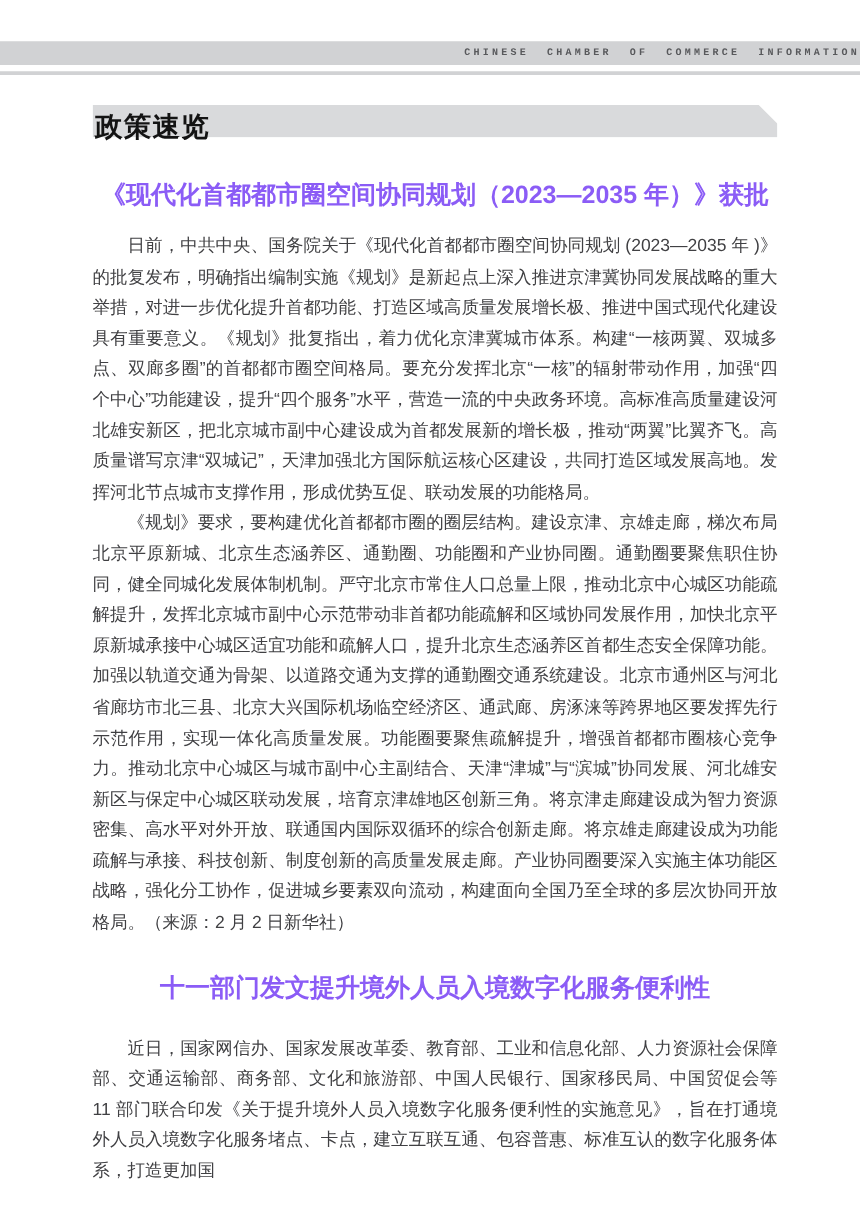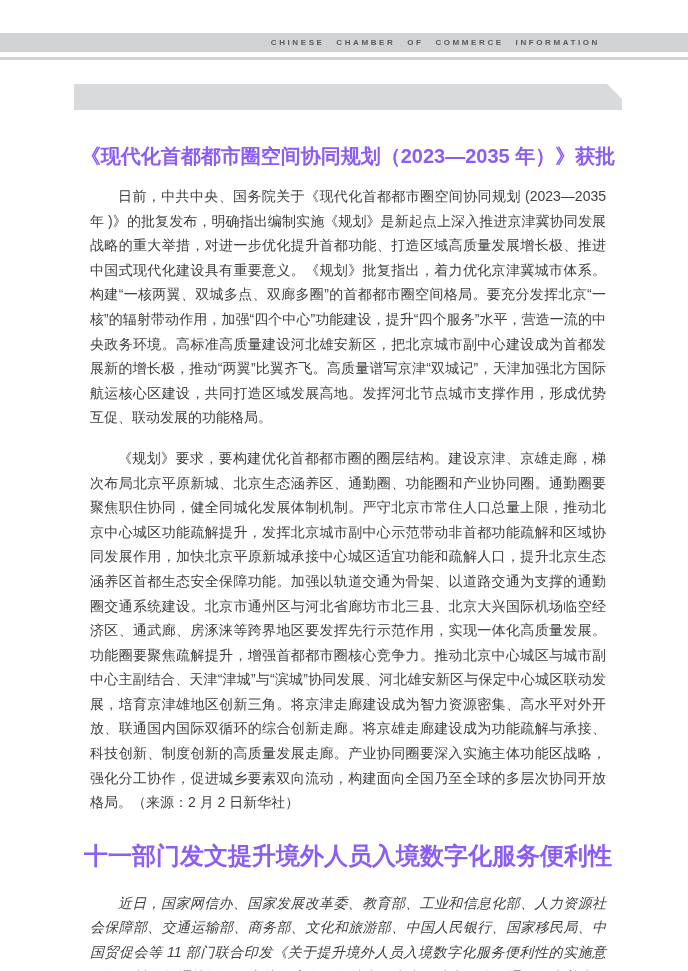--- a/index.html
+++ b/index.html
@@ -20,27 +20,27 @@
     position: absolute;
     top: 33px;
     left: 0;
     width: 100%;
     height: 19px;
     background: #d1d2d4;
   }
   .header-banner-text {
     display: block;
     text-align: right;
-    padding-right: 88px;
     line-height: 19px;
     font-size: 8px;
     font-weight: bold;
     letter-spacing: 2.6px;
     word-spacing: 7px;
     color: #58595c;
+    font-family: Liberation Mono, monospace;
   }
   .header-rule {
     position: absolute;
     top: 57px;
     left: 0;
     width: 100%;
     height: 3px;
     background: #d1d2d4;
   }
   
@@ -71,36 +71,35 @@
     margin: 34px 0 0 0;
     text-align: center;
     font-size: 20px;
     line-height: 24px;
     font-weight: bold;
     color: #8b5cf6;
     white-space: nowrap;
   }
   .article-title.second {
     margin-top: 29px;
-    font-size: 24px;
+    font-size: 20px;
   }
   .body-para {
-    margin: 16px;
+    margin: 0;
     font-size: 14px;
     line-height: 24.6px;
     color: #404043;
     text-align: justify;
     text-indent: 2em;
   }
   .body-para.first {
     margin-top: 16px;
   }
   .body-para.after-heading {
     margin-top: 23px;
-    font-style: italic;
   }
   .page-number {
     position: absolute;
     top: 926px;
     left: 0;
     width: 100%;
     text-align: center;
     font-family: "Liberation Serif", serif;
     font-size: 13.5px;
     color: #26262b;
@@ -113,20 +112,21 @@
 
   <div class="header-banner">
     <span class="header-banner-text">CHINESE CHAMBER OF COMMERCE INFORMATION</span>
   </div>
 
   <div class="header-rule"></div>
 
   <div class="content">
 
     <div class="section-banner"></div>
+    <span class="section-title">政策速览</span>
 
     <h1 class="article-title">《现代化首都都市圈空间协同规划（2023—2035 年）》获批</h1>
 
     <p class="body-para first">日前，中共中央、国务院关于《现代化首都都市圈空间协同规划 (2023—2035 年 )》的批复发布，明确指出编制实施《规划》是新起点上深入推进京津冀协同发展战略的重大举措，对进一步优化提升首都功能、打造区域高质量发展增长极、推进中国式现代化建设具有重要意义。《规划》批复指出，着力优化京津冀城市体系。构建“一核两翼、双城多点、双廊多圈”的首都都市圈空间格局。要充分发挥北京“一核”的辐射带动作用，加强“四个中心”功能建设，提升“四个服务”水平，营造一流的中央政务环境。高标准高质量建设河北雄安新区，把北京城市副中心建设成为首都发展新的增长极，推动“两翼”比翼齐飞。高质量谱写京津“双城记”，天津加强北方国际航运核心区建设，共同打造区域发展高地。发挥河北节点城市支撑作用，形成优势互促、联动发展的功能格局。</p>
 
     <p class="body-para">《规划》要求，要构建优化首都都市圈的圈层结构。建设京津、京雄走廊，梯次布局北京平原新城、北京生态涵养区、通勤圈、功能圈和产业协同圈。通勤圈要聚焦职住协同，健全同城化发展体制机制。严守北京市常住人口总量上限，推动北京中心城区功能疏解提升，发挥北京城市副中心示范带动非首都功能疏解和区域协同发展作用，加快北京平原新城承接中心城区适宜功能和疏解人口，提升北京生态涵养区首都生态安全保障功能。加强以轨道交通为骨架、以道路交通为支撑的通勤圈交通系统建设。北京市通州区与河北省廊坊市北三县、北京大兴国际机场临空经济区、通武廊、房涿涞等跨界地区要发挥先行示范作用，实现一体化高质量发展。功能圈要聚焦疏解提升，增强首都都市圈核心竞争力。推动北京中心城区与城市副中心主副结合、天津“津城”与“滨城”协同发展、河北雄安新区与保定中心城区联动发展，培育京津雄地区创新三角。将京津走廊建设成为智力资源密集、高水平对外开放、联通国内国际双循环的综合创新走廊。将京雄走廊建设成为功能疏解与承接、科技创新、制度创新的高质量发展走廊。产业协同圈要深入实施主体功能区战略，强化分工协作，促进城乡要素双向流动，构建面向全国乃至全球的多层次协同开放格局。（来源：2 月 2 日新华社）</p>
 
     <h1 class="article-title second">十一部门发文提升境外人员入境数字化服务便利性</h1>
 
     <p class="body-para after-heading">近日，国家网信办、国家发展改革委、教育部、工业和信息化部、人力资源社会保障部、交通运输部、商务部、文化和旅游部、中国人民银行、国家移民局、中国贸促会等 11 部门联合印发《关于提升境外人员入境数字化服务便利性的实施意见》，旨在打通境外人员入境数字化服务堵点、卡点，建立互联互通、包容普惠、标准互认的数字化服务体系，打造更加国</p>

